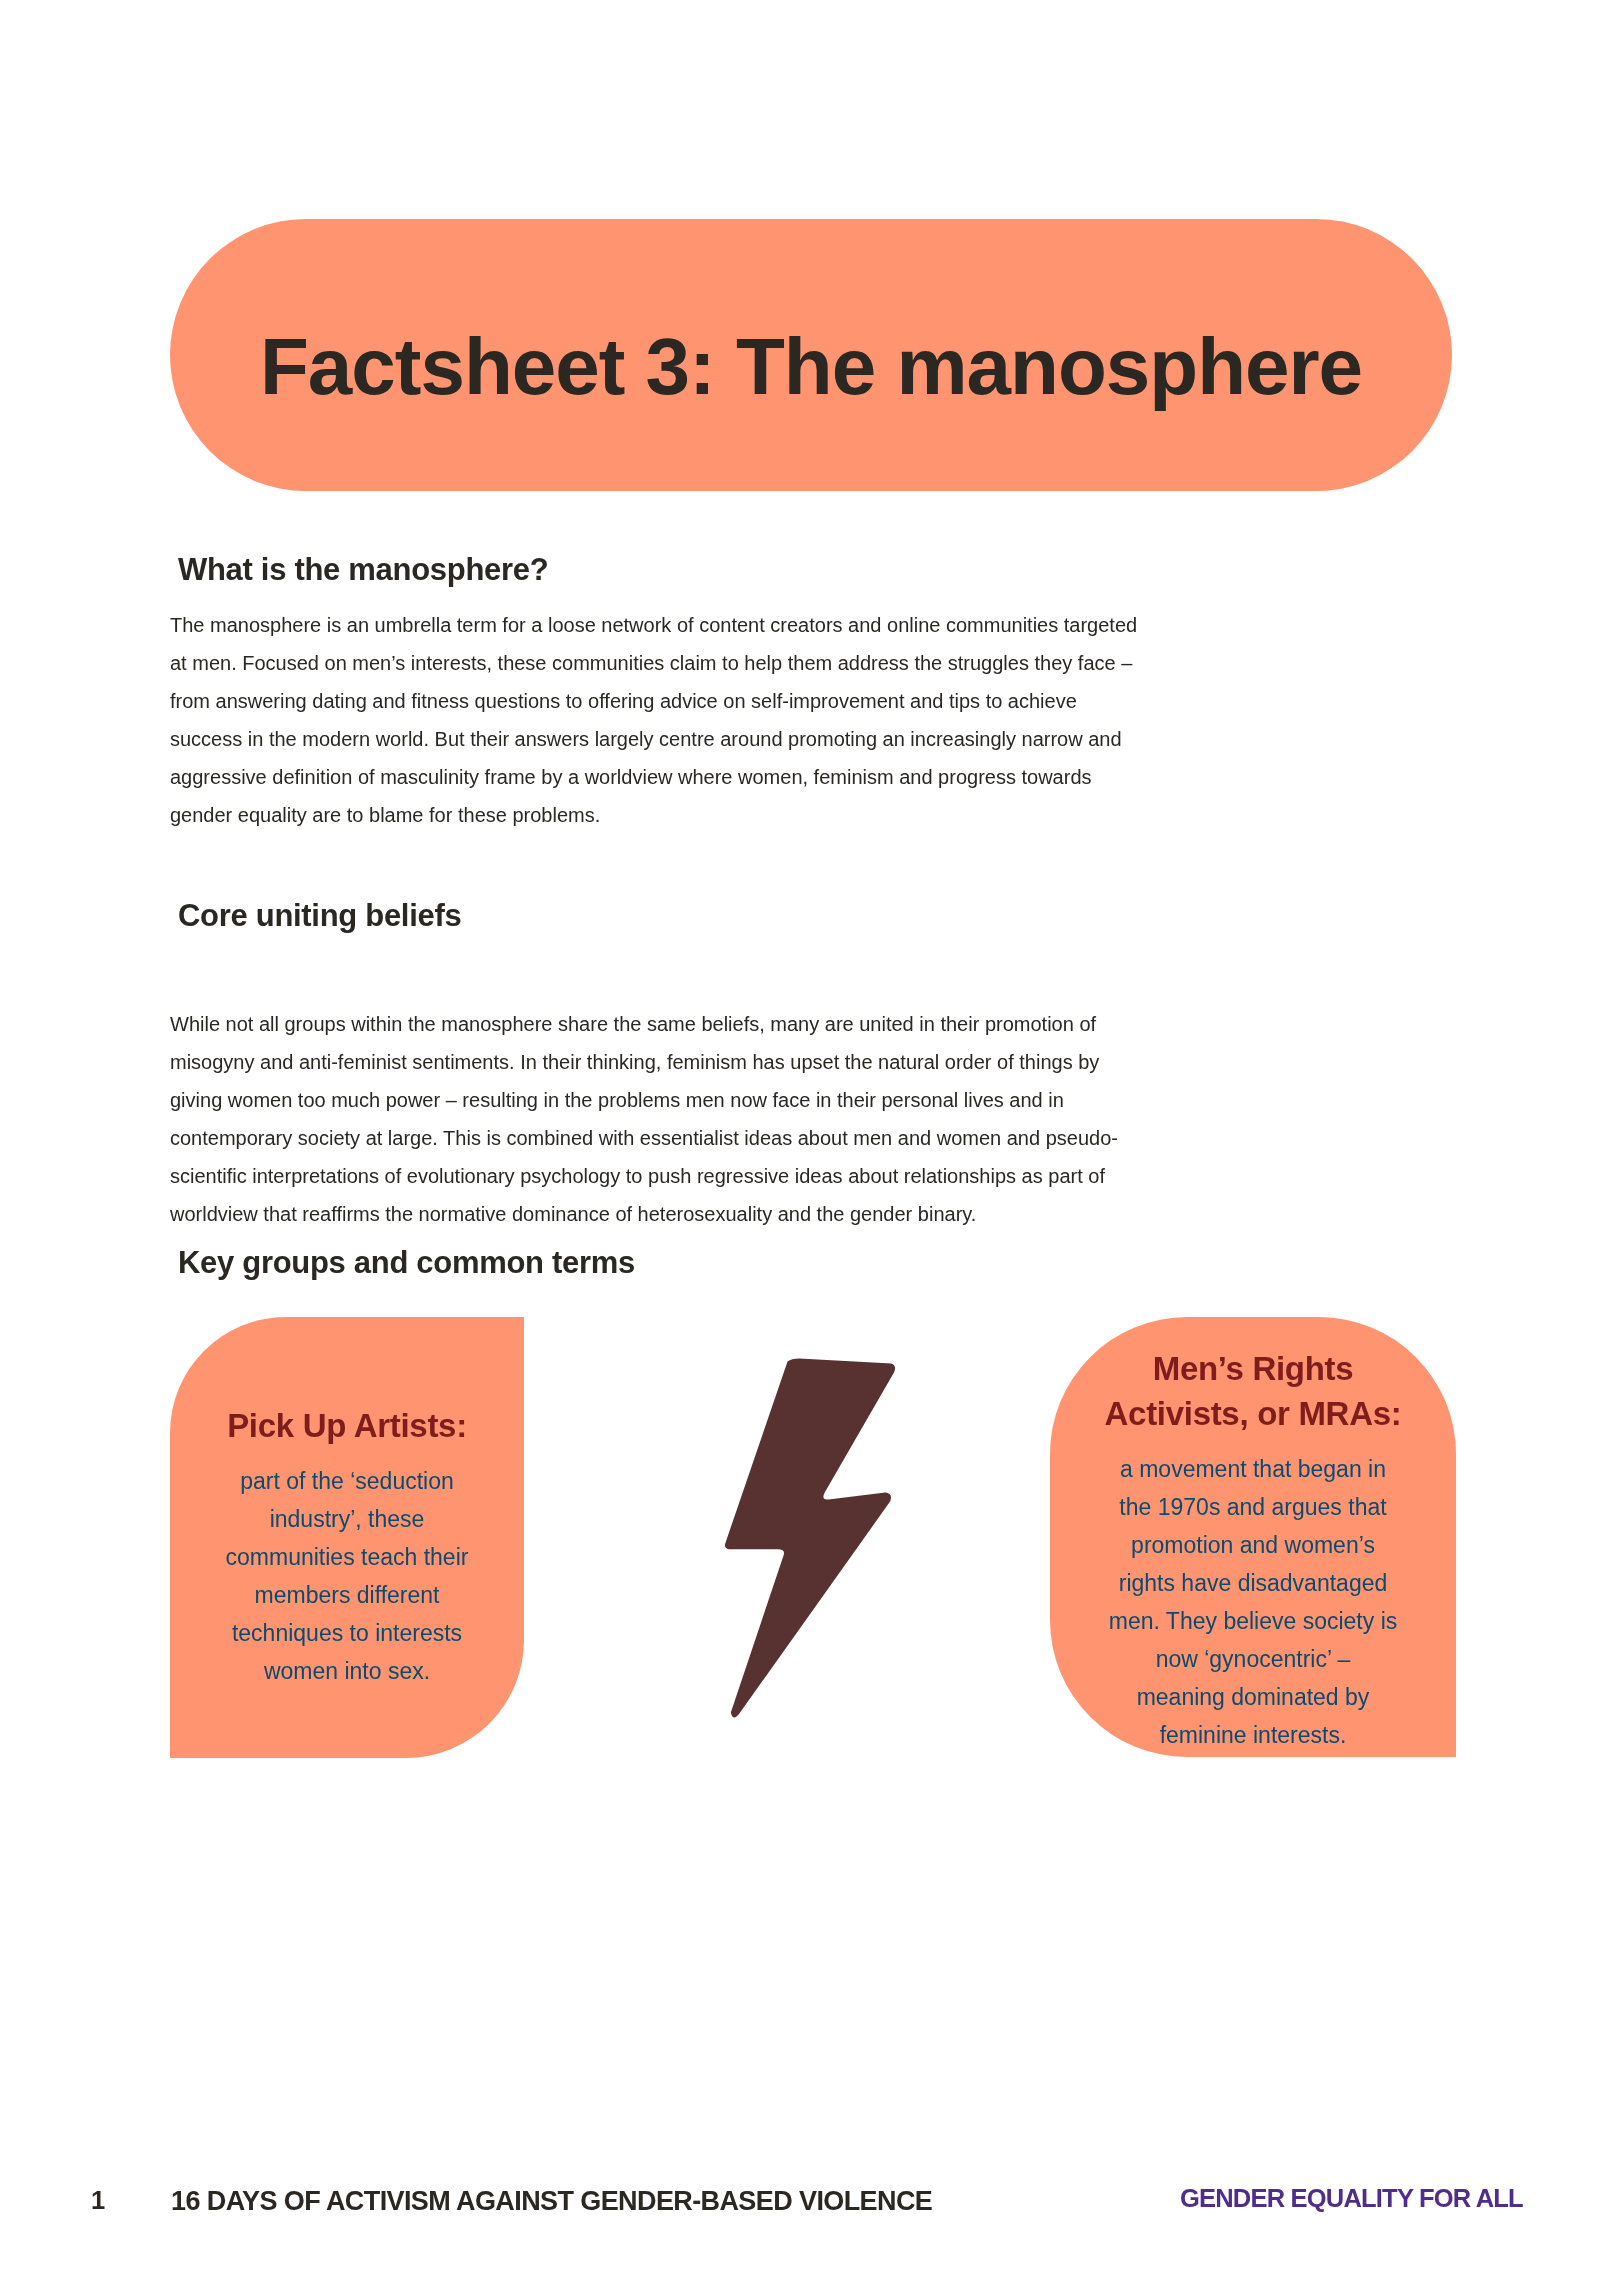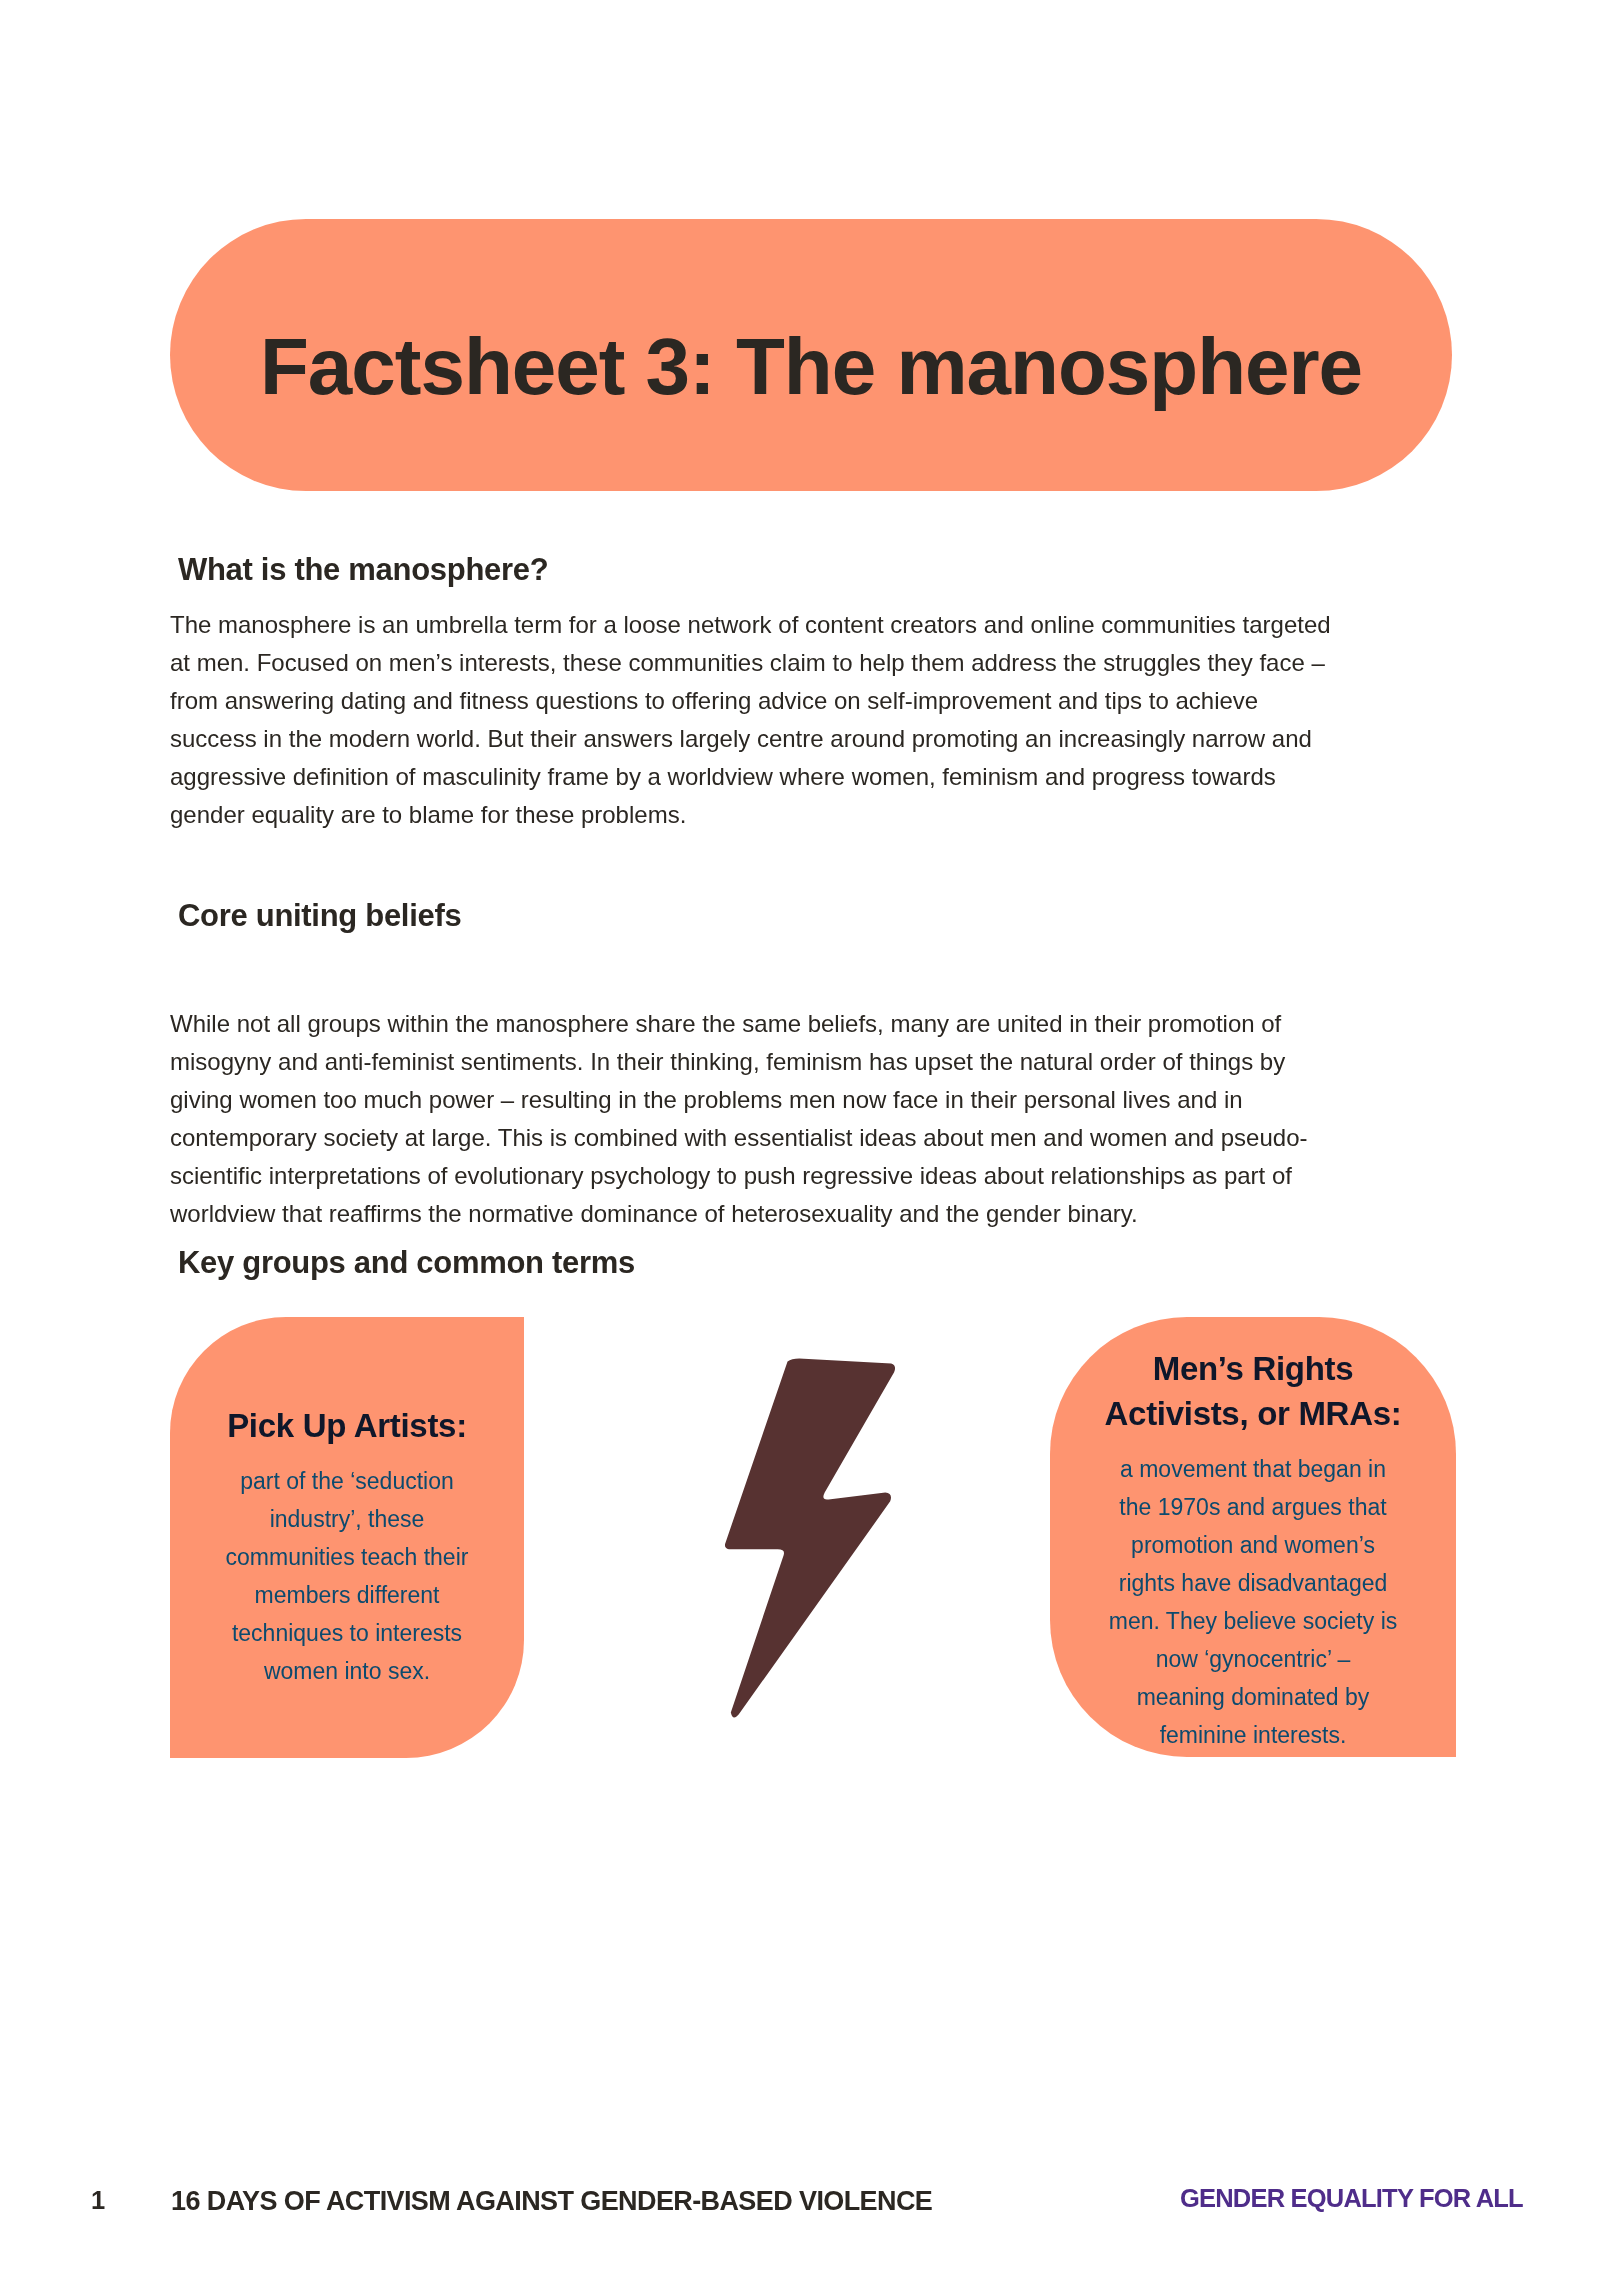--- a/index.html
+++ b/index.html
@@ -15,41 +15,41 @@
       margin: 0; font-size: 80px; font-weight: bold; color: #2b2722;
       letter-spacing: -1px; line-height: 1; position: relative; top: 11.8px;
     }
 
     .section-heading {
       position: absolute; left: 170px; margin: 8px;
       font-size: 31px; font-weight: bold; color: #2b2722; letter-spacing: -0.3px;
     }
     .para {
       position: absolute; left: 170px; width: 1313px; margin: 0;
-      font-size: 24px; line-height: 38px; color: #2b2722;
+      font-size: 20px; line-height: 38px; color: #2b2722;
     }
     .para .line { display: block; white-space: nowrap; }
 
     .card {
       position: absolute; background: #fe9470; color: #4f2a25;
       text-align: center; box-sizing: border-box;
     }
     .card-left {
       left: 170px; top: 1317px; width: 354px; height: 441px;
       border-radius: 116px 0 118px 0;
       padding-top: 86px;
     }
     .card-right {
       left: 1050px; top: 1317px; width: 406px; height: 440px;
       border-radius: 137px 137px 0 137px;
       padding-top: 29px;
     }
     .card h3 {
       margin: 0 0 13.7px 0; font-size: 33px; font-weight: bold; line-height: 45px;
-      color: #0f172a; letter-spacing: -0.3px;
+      color: #7f1d1d; letter-spacing: -0.3px;
     }
     .card .card-body { font-size: 23px; line-height: 38px; color: #0c4a6e; }
     .card .card-body .line { display: block; white-space: nowrap; }
 
     .bolt { position: absolute; left: 723px; top: 1357px; width: 176px; height: 365px; }
 
     .footer-page {
       position: absolute; left: 91px; top: 2186px; font-size: 25.5px; font-weight: bold; color: #2b2722;
     }
     .footer-title {

